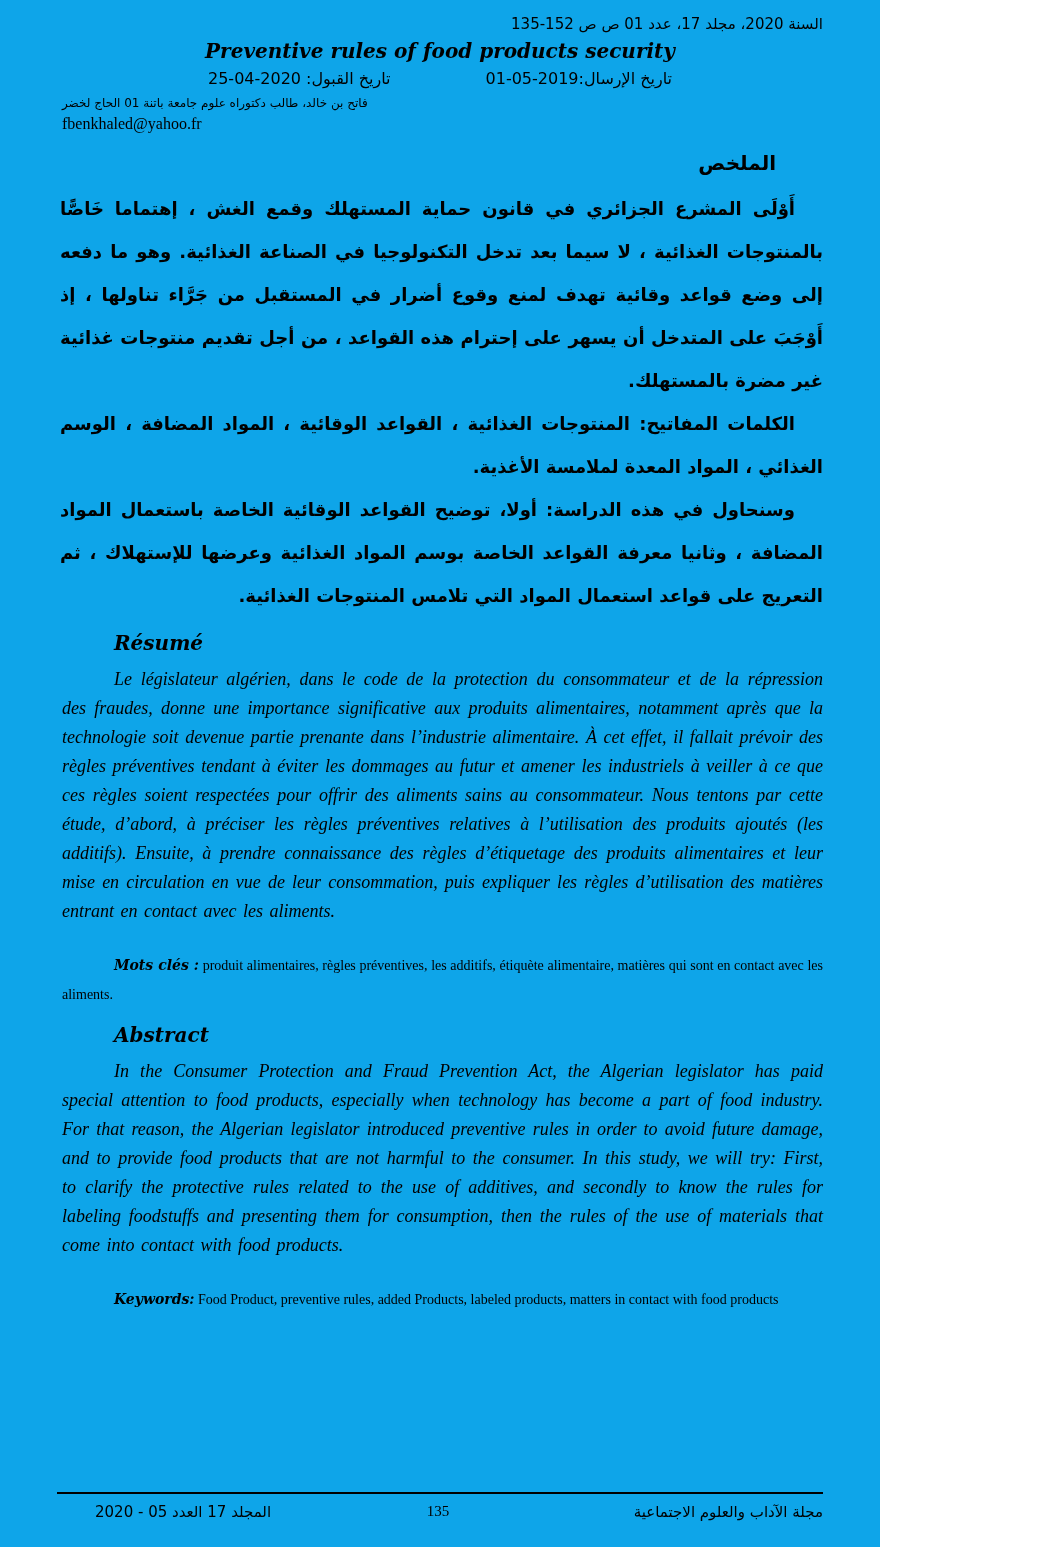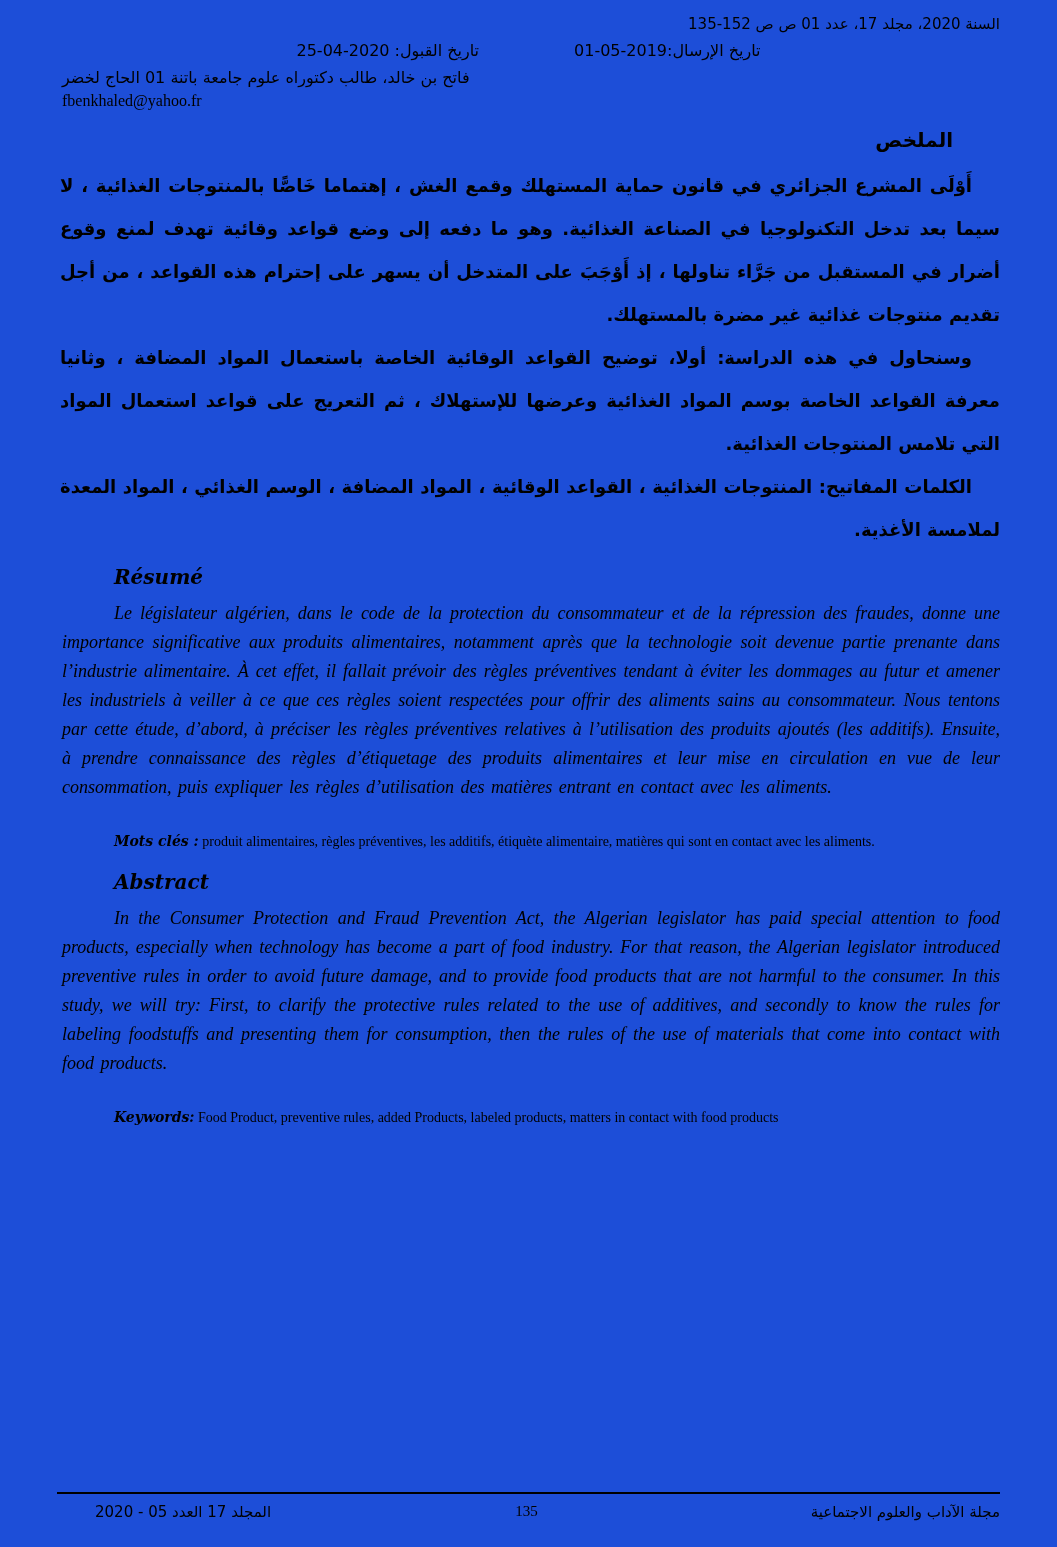--- a/index.html
+++ b/index.html
@@ -1,19 +1,19 @@
 <!DOCTYPE html>
 <html><head>
 <meta charset="utf-8">
 <style>
   * { margin:0; padding:0; box-sizing:border-box; }
   html,body { background:#ffffff; }
   .page {
-    width:1057px; height:1547px; position:relative;
-    background:#1d4ed8; color:#000; overflow:hidden;
+    width:880px; height:1547px; position:relative;
+    background:#0ea5e9; color:#000; overflow:hidden;
     font-family:"DejaVu Sans",sans-serif;
   }
   
   .masthead {
     padding:14px 57px 0 0;
     direction:rtl; text-align:right;
     font-family:"DejaVu Sans",sans-serif;
     font-size:15px; line-height:1.4;
   }
   
@@ -30,21 +30,21 @@
   
   .dates {
     margin-top:6px; direction:rtl;
     display:flex; justify-content:center; gap:95px;
     font-size:16px; font-family:"DejaVu Sans",sans-serif;
   }
   
   .author-line {
     margin-top:8px; padding-left:62px;
     direction:rtl; text-align:left;
-    font-size:16px; font-family:"DejaVu Sans",sans-serif;
+    font-size:12px; font-family:"DejaVu Sans",sans-serif;
   }
   .email {
     margin-top:5px; padding-left:62px;
     font-family:"Liberation Serif",serif; font-size:16px;
   }
   
   .abstract-ar {
     direction:rtl; padding:0 57px 0 60px;
     font-family:"DejaVu Sans",sans-serif;
   }
@@ -96,35 +96,36 @@
   }
 </style>
 </head>
 <body>
 
 <div class="page">
 
   <div class="masthead">السنة 2020، مجلد 17، عدد 01 ص ص 152-135</div>
 
 
+  <h2 class="title-en">Preventive rules of food products security</h2>
 
   <div class="dates">
     <span>تاريخ الإرسال:2019-05-01</span>
     <span>تاريخ القبول: 2020-04-25</span>
   </div>
 
   <div class="author-line">فاتح بن خالد، طالب دكتوراه علوم جامعة باتنة 01 الحاج لخضر</div>
 
   <div class="email">fbenkhaled@yahoo.fr</div>
 
   <section class="abstract-ar">
     <h3>الملخص</h3>
     <p class="ar-p">أَوْلَى المشرع الجزائري في قانون حماية المستهلك وقمع الغش ، إهتماما خَاصًّا بالمنتوجات الغذائية ، لا سيما بعد تدخل التكنولوجيا في الصناعة الغذائية. وهو ما دفعه إلى وضع قواعد وقائية تهدف لمنع وقوع أضرار في المستقبل من جَرَّاء تناولها ، إذ أَوْجَبَ على المتدخل أن يسهر على إحترام هذه القواعد ، من أجل تقديم منتوجات غذائية غير مضرة بالمستهلك.</p>
+    <p class="ar-p ar-kw"><b>الكلمات المفاتيح:</b><span> المنتوجات الغذائية ، القواعد الوقائية ، المواد المضافة ، الوسم الغذائي ، المواد المعدة لملامسة الأغذية.</span></p>
     <p class="ar-p">وسنحاول في هذه الدراسة: أولا، توضيح القواعد الوقائية الخاصة باستعمال المواد المضافة ، وثانيا معرفة القواعد الخاصة بوسم المواد الغذائية وعرضها للإستهلاك ، ثم التعريج على قواعد استعمال المواد التي تلامس المنتوجات الغذائية.</p>
-    <p class="ar-p ar-kw"><b>الكلمات المفاتيح:</b><span> المنتوجات الغذائية ، القواعد الوقائية ، المواد المضافة ، الوسم الغذائي ، المواد المعدة لملامسة الأغذية.</span></p>
   </section>
 
   <section class="section-latin">
     <h4 class="script-head">Résumé</h4>
     <p class="latin-body">Le législateur algérien, dans le code de la protection du consommateur et de la répression des fraudes, donne une importance significative aux produits alimentaires, notamment après que la technologie soit devenue partie prenante dans l’industrie alimentaire. À cet effet, il fallait prévoir des règles préventives tendant à éviter les dommages au futur et amener les industriels à veiller à ce que ces règles soient respectées pour offrir des aliments sains au consommateur. Nous tentons par cette étude, d’abord, à préciser les règles préventives relatives à l’utilisation des produits ajoutés (les additifs). Ensuite, à prendre connaissance des règles d’étiquetage des produits alimentaires et leur mise en circulation en vue de leur consommation, puis expliquer les règles d’utilisation des matières entrant en contact avec les aliments.</p>
     <p class="kw-p"><b class="kw-label">Mots clés :</b><span> produit alimentaires, règles préventives, les additifs, étiquète alimentaire, matières qui sont en contact avec les aliments.</span></p>
   </section>
 
   <section class="section-latin">
     <h4 class="script-head">Abstract</h4>

